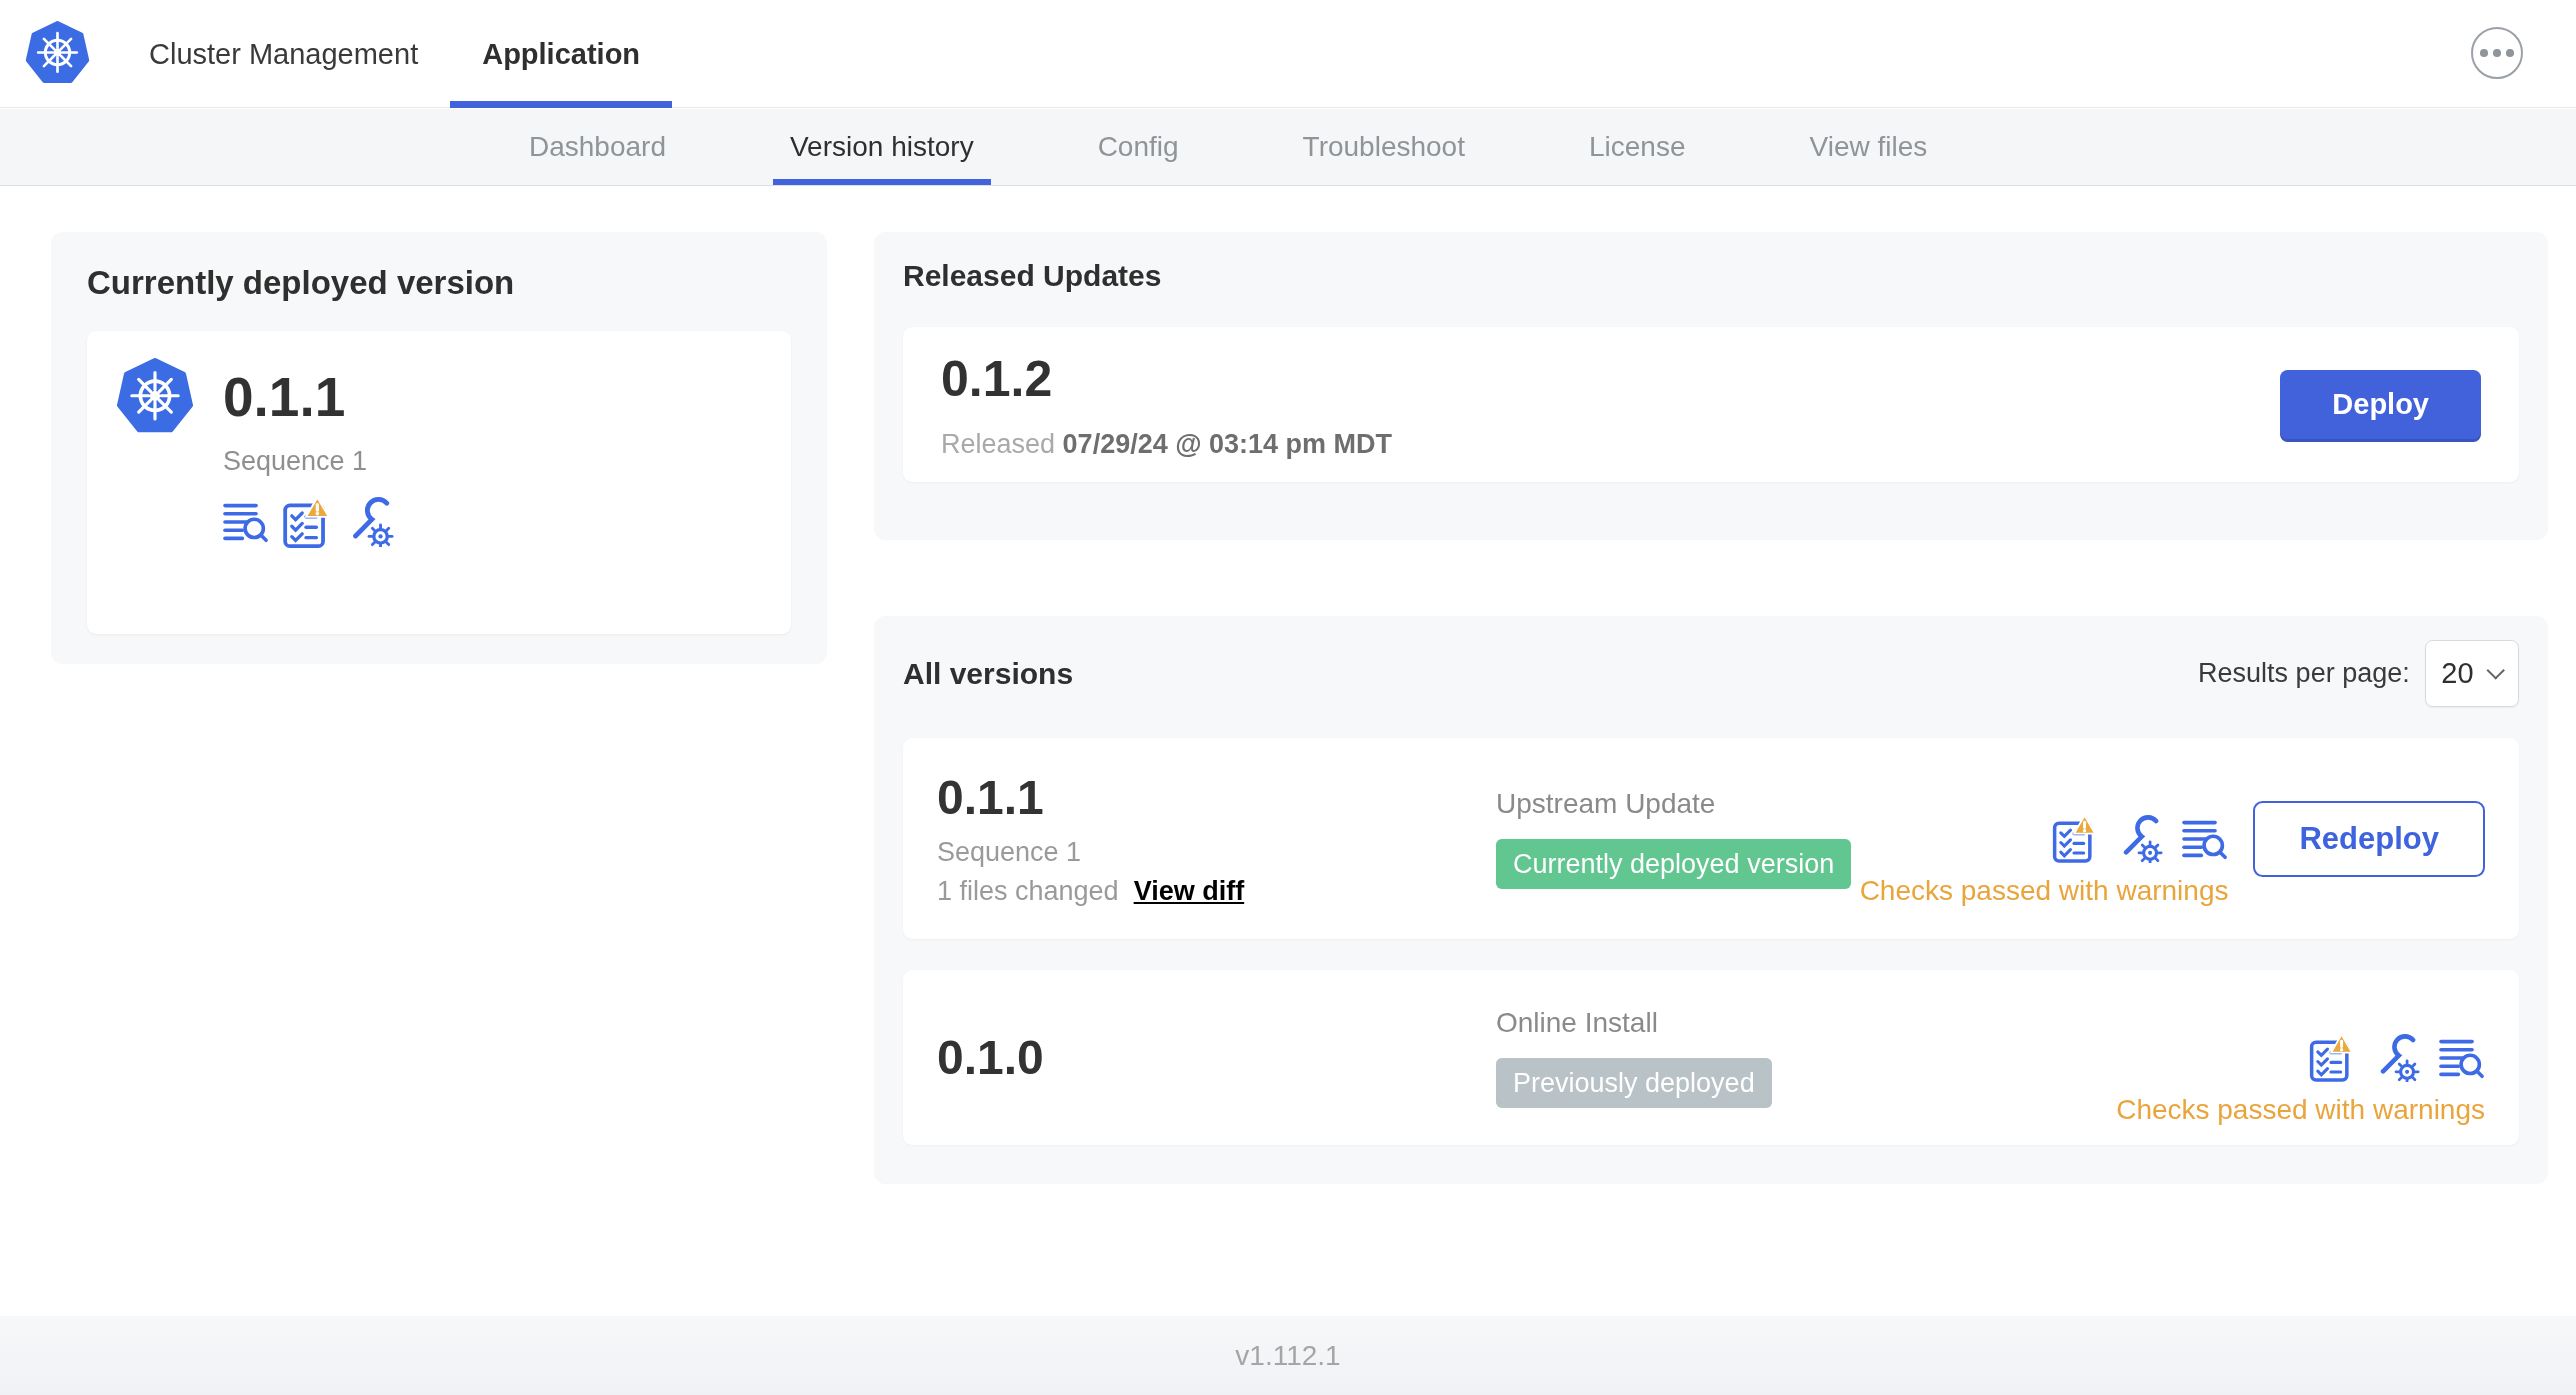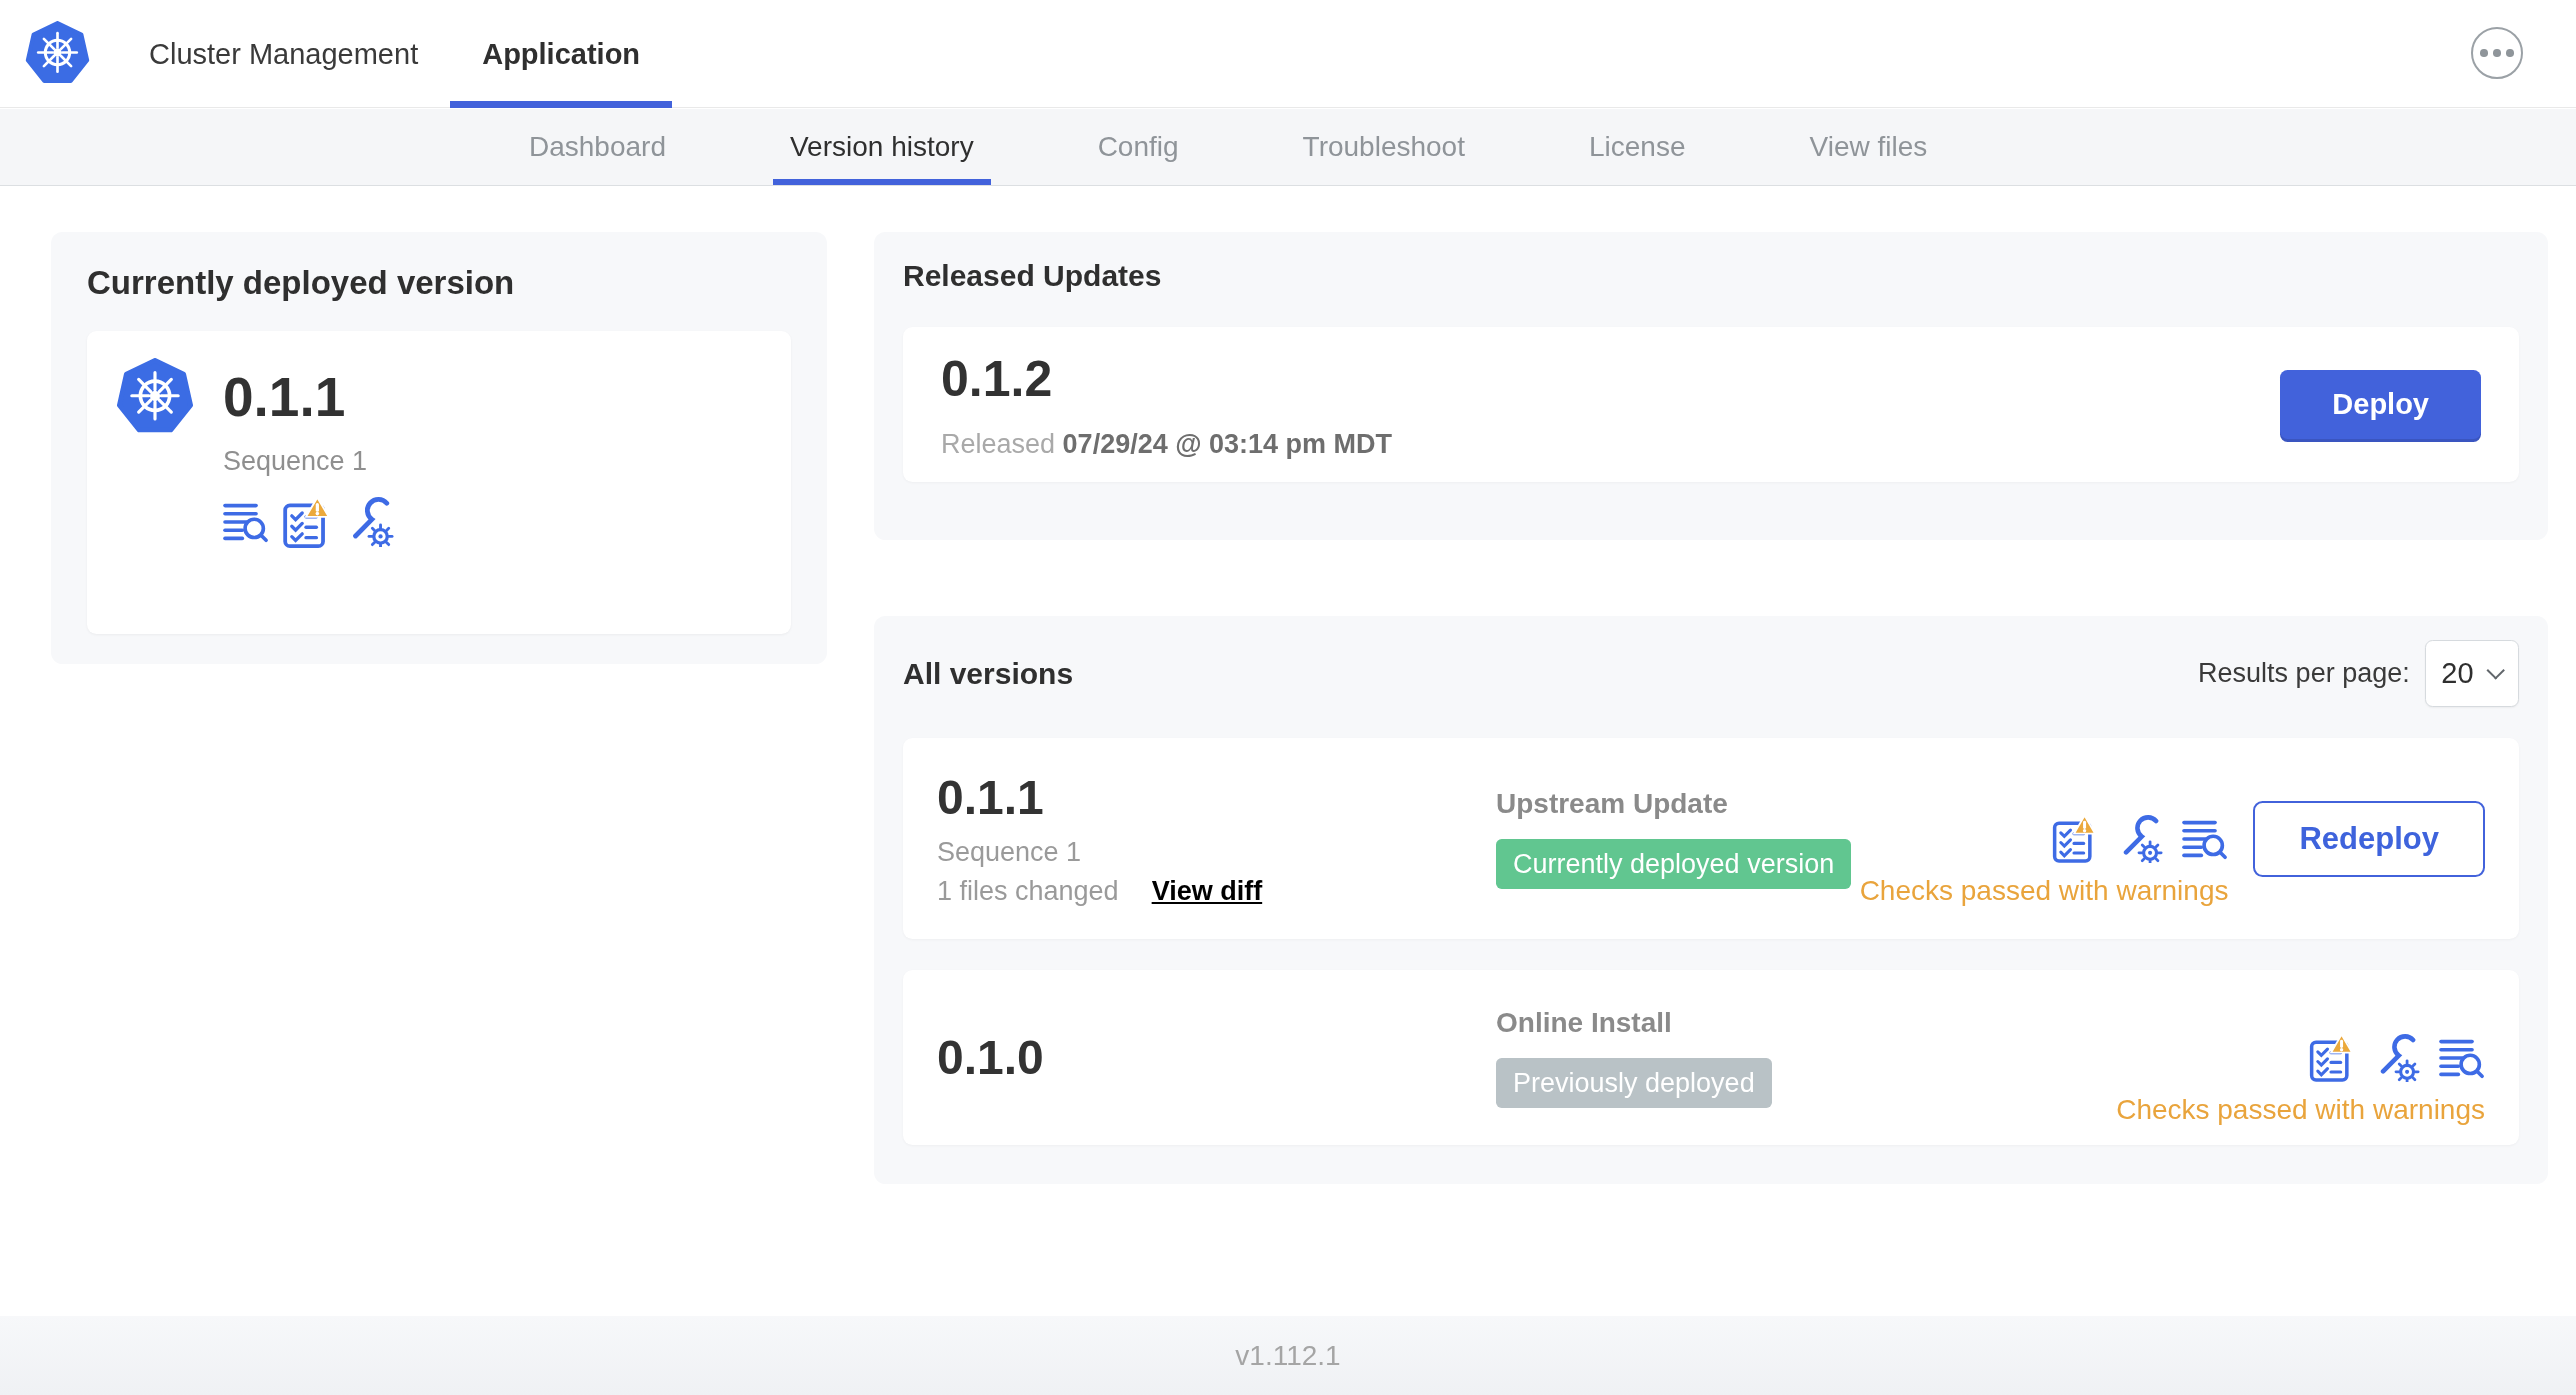--- a/index.html
+++ b/index.html
@@ -100,23 +100,23 @@
 
   .version-row {
     background: #fff; border-radius: 9.5px; display: flex; align-items: center;
     padding: 0 34px; box-shadow: 0 1px 2.9px rgba(0,0,0,0.04);
   }
   .row-1 { margin-top: 30px; height: 201px; }
   .row-2 { margin-top: 31px; height: 175px; }
   .vr-left { width: 559px; }
   .vr-version { font-size: 48px; font-weight: 800; color: #333; }
   .vr-seq { margin-top: 11.5px; font-size: 27px; color: #9a9a9a; }
-  .vr-files { margin-top: 7.6px; font-size: 27px; color: #9a9a9a; display: flex; align-items: center; gap: 33px; }
+  .vr-files { margin-top: 7.6px; font-size: 27px; color: #9a9a9a; display: flex; align-items: center; gap: 15px; }
   .view-diff { color: #000000; font-weight: 700; text-decoration: underline; cursor: pointer; }
-  .vr-source { font-size: 28px; font-weight: 700; color: #8a8a8a; }
+  .vr-source { font-size: 28px; font-weight: 400; color: #8a8a8a; }
   .badge {
     display: inline-block; margin-top: 19px; font-size: 27px; color: #fff;
     padding: 9.5px 17px; border-radius: 5.7px; white-space: nowrap;
   }
   .badge-green { background: #61c690; }
   .badge-gray  { background: #b9c2c6; }
   .vr-right { margin-left: auto; display: flex; align-items: center; }
   .checks-col { position: relative; display: flex; flex-direction: column; align-items: flex-end; }
   .icons-row { display: flex; align-items: center; gap: 19px; }
   .checks-text {

